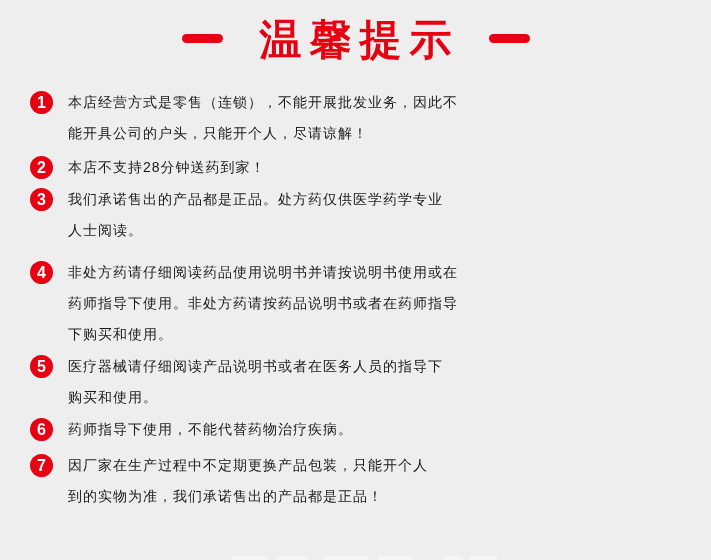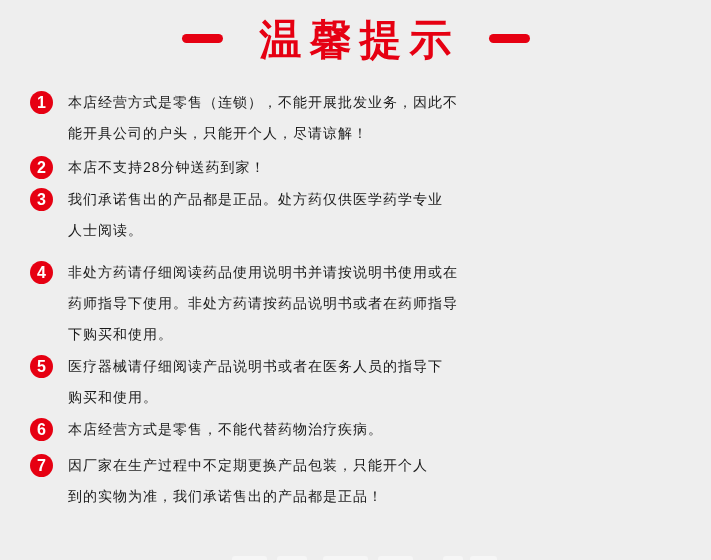--- a/index.html
+++ b/index.html
@@ -133,21 +133,21 @@
 药师指导下使用。非处方药请按药品说明书或者在药师指导
 下购买和使用。</span>
       </div>
       <div class="notice-item">
         <span class="notice-badge">5</span>
         <span class="notice-text">医疗器械请仔细阅读产品说明书或者在医务人员的指导下
 购买和使用。</span>
       </div>
       <div class="notice-item">
         <span class="notice-badge">6</span>
-        <span class="notice-text">本店经营方式是零售，不能代替药物治疗疾病。</span>
+        <span class="notice-text">药师指导下使用，不能代替药物治疗疾病。</span>
       </div>
       <div class="notice-item">
         <span class="notice-badge">7</span>
         <span class="notice-text">因厂家在生产过程中不定期更换产品包装，只能开个人
 到的实物为准，我们承诺售出的产品都是正品！</span>
       </div>
     </div>
 
   <div class="bottom-artifact">
     <span style="left:232px; width:35px;"></span>

